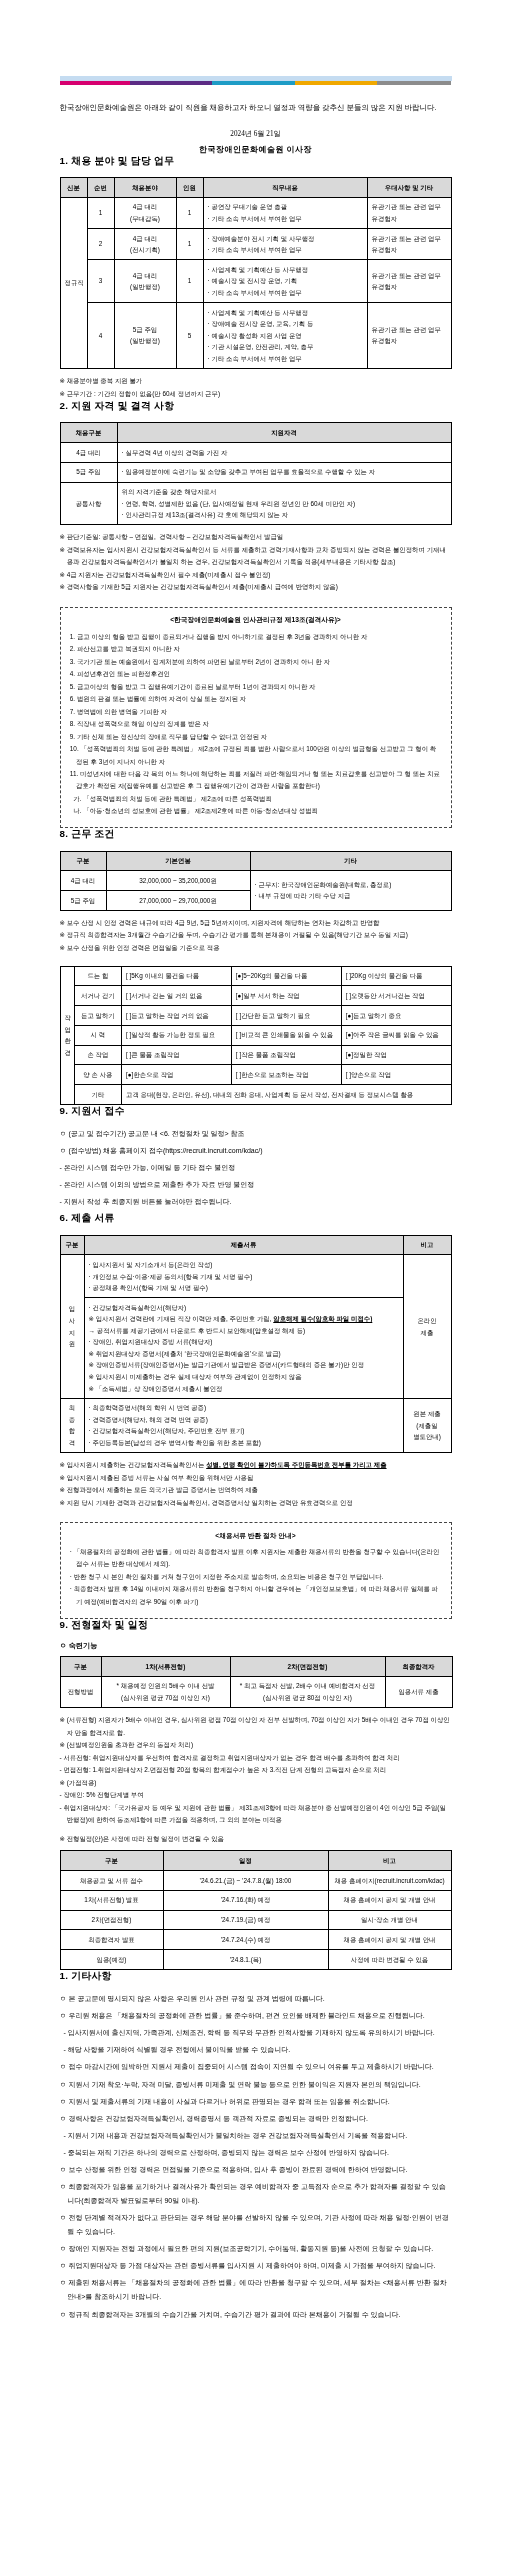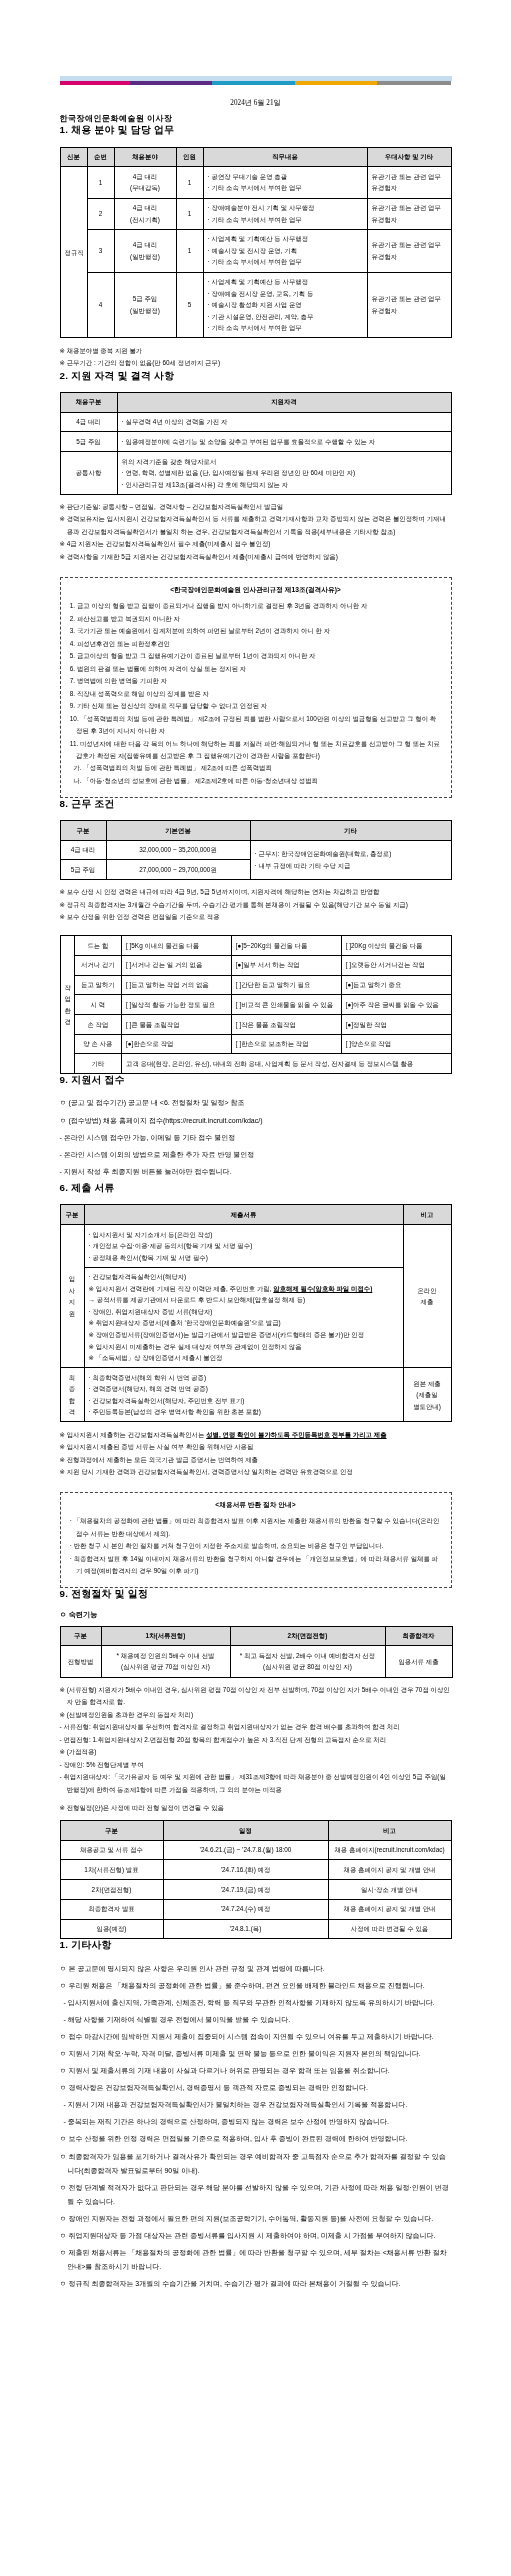--- a/index.html
+++ b/index.html
@@ -9,21 +9,21 @@
   
   .title-wrap{margin-bottom:3.1px;}
   .title-topbar{height:4.6px;background:#c5dcf1;}
   .title{ text-align:center;font-weight:bold;font-size:12.4px;letter-spacing:0.5px;padding:6.2px 0 5.2px;}
   .stripe{display:flex;height:4.1px;}
   .stripe div{height:100%;}
   .seg1{width:18%;} .seg2{width:21%;} .seg3{width:21%;} .seg4{width:21%;} .seg5{width:19%;}
 
   .intro{font-family:"Liberation Serif","DejaVu Serif",serif;font-size:7.5px;line-height:2.0;margin-top:15.5px;white-space:pre-wrap;}
   .date-line{ text-align:center;font-family:"Liberation Serif","DejaVu Serif",serif;font-size:7.2px;margin-top:13.4px;}
-  .sig-line{ text-align:left;font-family:"Liberation Serif","DejaVu Serif",serif;font-weight:bold;font-size:8px;margin-top:5.2px;letter-spacing:0.5px;}
+  .sig-line{ text-align:center;font-family:"Liberation Serif","DejaVu Serif",serif;font-weight:bold;font-size:8px;margin-top:5.2px;letter-spacing:0.5px;}
 
   .sec{}
   .sec-h{font-size:9.8px;font-weight:bold;margin-bottom:9.3px;letter-spacing:0.3px;}
   .sub-h{font-size:7.2px;font-weight:bold;margin:8.2px 0 5.2px;}
 
   table{width:100%;border-collapse:collapse;table-layout:fixed;}
   .tbl{border:1px solid #000;}
   .tbl th,.tbl td{border:0.5px solid #000;padding:3.6px 4.1px;font-size:6.4px;line-height:1.8;vertical-align:middle;word-break:keep-all;}
   .tbl th{background:#d9d9d9;font-weight:bold;text-align:center;}
   .c{text-align:center;} .l{text-align:left;}
@@ -58,20 +58,21 @@
     <div class="title-topbar"></div>
     <div class="stripe">
       <div class="seg1" style="background-color: rgb(214, 0, 111);"></div>
       <div class="seg2" style="background-color: rgb(91, 43, 132);"></div>
       <div class="seg3" style="background-color: rgb(30, 156, 198);"></div>
       <div class="seg4" style="background-color: rgb(240, 168, 0);"></div>
       <div class="seg5" style="background-color: rgb(140, 140, 140);"></div>
     </div>
   </div>
 
+  <div class="intro">한국장애인문화예술원은 아래와 같이 직원을 채용하고자 하오니 열정과 역량을 갖추신 분들의 많은 지원 바랍니다.</div>
   <div class="date-line">2024년 6월 21일</div>
   <div class="sig-line">한국장애인문화예술원 이사장</div>
 
   <div class="sec">
     <div class="sec-h">1. 채용 분야 및 담당 업무</div>
     <table class="tbl">
       <colgroup>
           <col class="w52">
           <col class="w52">
           <col class="w120">

